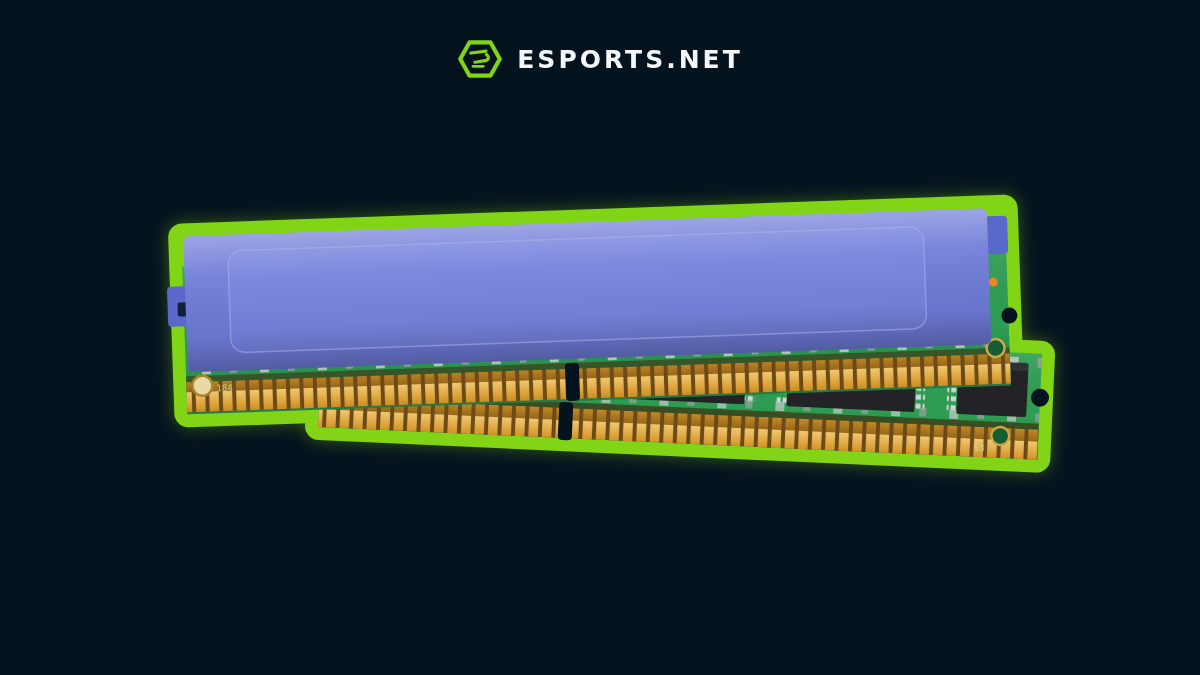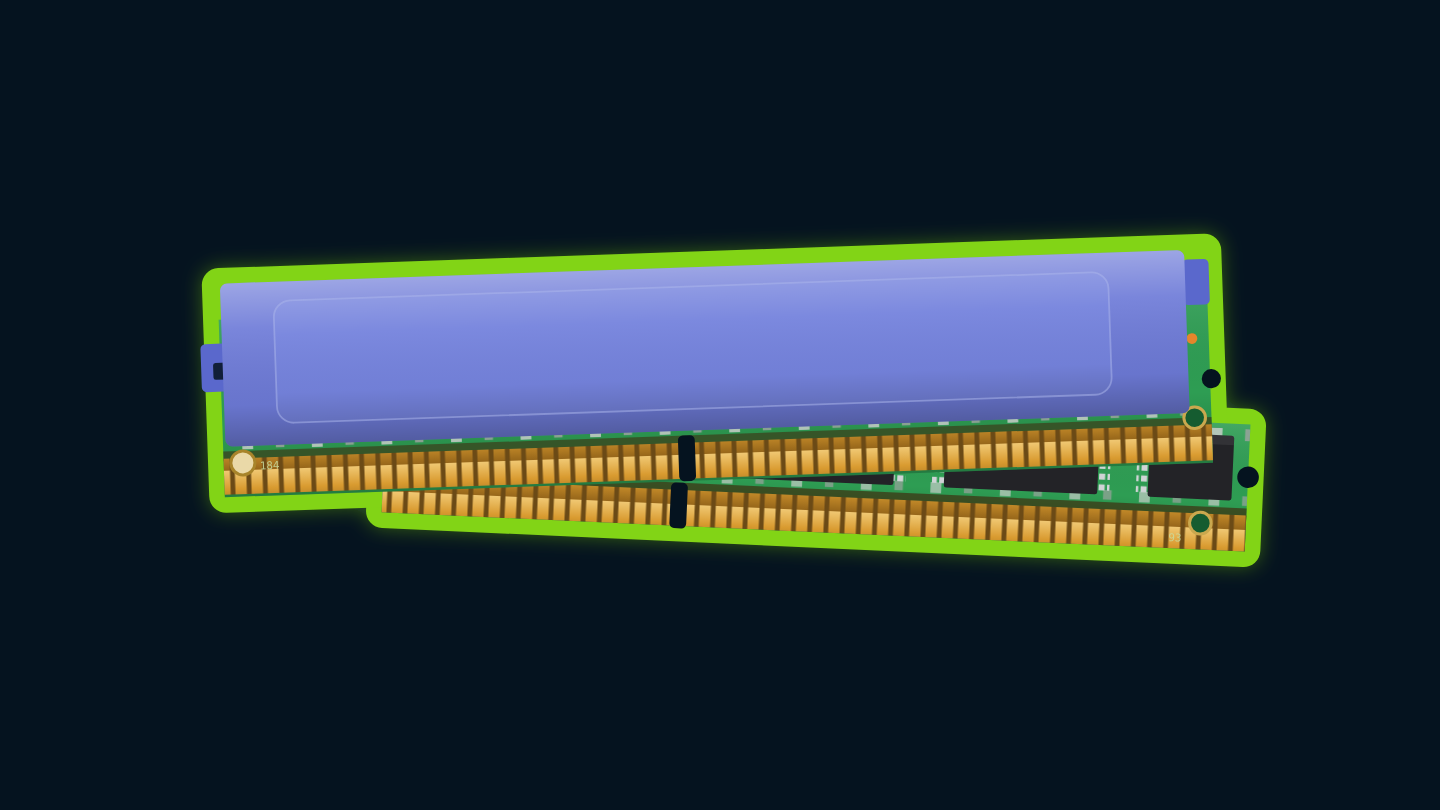--- a/index.html
+++ b/index.html
@@ -21,20 +21,29 @@
   }
   .hero{position:absolute;left:0;top:0;width:1200px;height:675px;z-index:1;}
   .hero svg{display:block;}
   .pcb-label{font-size:9px;fill:#c8dca0;opacity:.85;font-family:"DejaVu Sans Mono","Liberation Mono",monospace;}
 </style>
 </head>
 <body>
 
 <div class="stage" style="background-color: rgb(5, 19, 31);">
 
+  <div class="header">
+    <svg class="logo-svg" viewBox="0 0 100 100" aria-hidden="true">
+      <polygon points="7,50 27,14 73,14 93,50 73,86 27,86" fill="none" stroke-width="9" stroke-linejoin="round" stroke="#82d414"></polygon>
+      <path d="M30,37 L63,33" fill="none" stroke-width="7" stroke-linecap="round" stroke="#82d414"></path>
+      <path d="M64,40 q9,7 0,13 l-25,4" fill="none" stroke-width="7" stroke-linecap="round" stroke="#82d414"></path>
+      <path d="M35,66 L57,66" fill="none" stroke-width="6" stroke-linecap="round" stroke="#82d414"></path>
+    </svg>
+    <span class="brand" style="color: rgb(244, 247, 249);">ESPORTS.NET</span>
+  </div>
 
   <div class="hero">
     <svg width="1200" height="675" viewBox="0 0 1200 675" aria-hidden="true">
       <defs>
         <linearGradient id="blueShade" x1="0" y1="0" x2="0" y2="1">
           <stop offset="0" stop-color="#ffffff" stop-opacity="0.32"></stop>
           <stop offset="0.28" stop-color="#ffffff" stop-opacity="0.08"></stop>
           <stop offset="0.75" stop-color="#000000" stop-opacity="0.05"></stop>
           <stop offset="1" stop-color="#000000" stop-opacity="0.25"></stop>
         </linearGradient>

